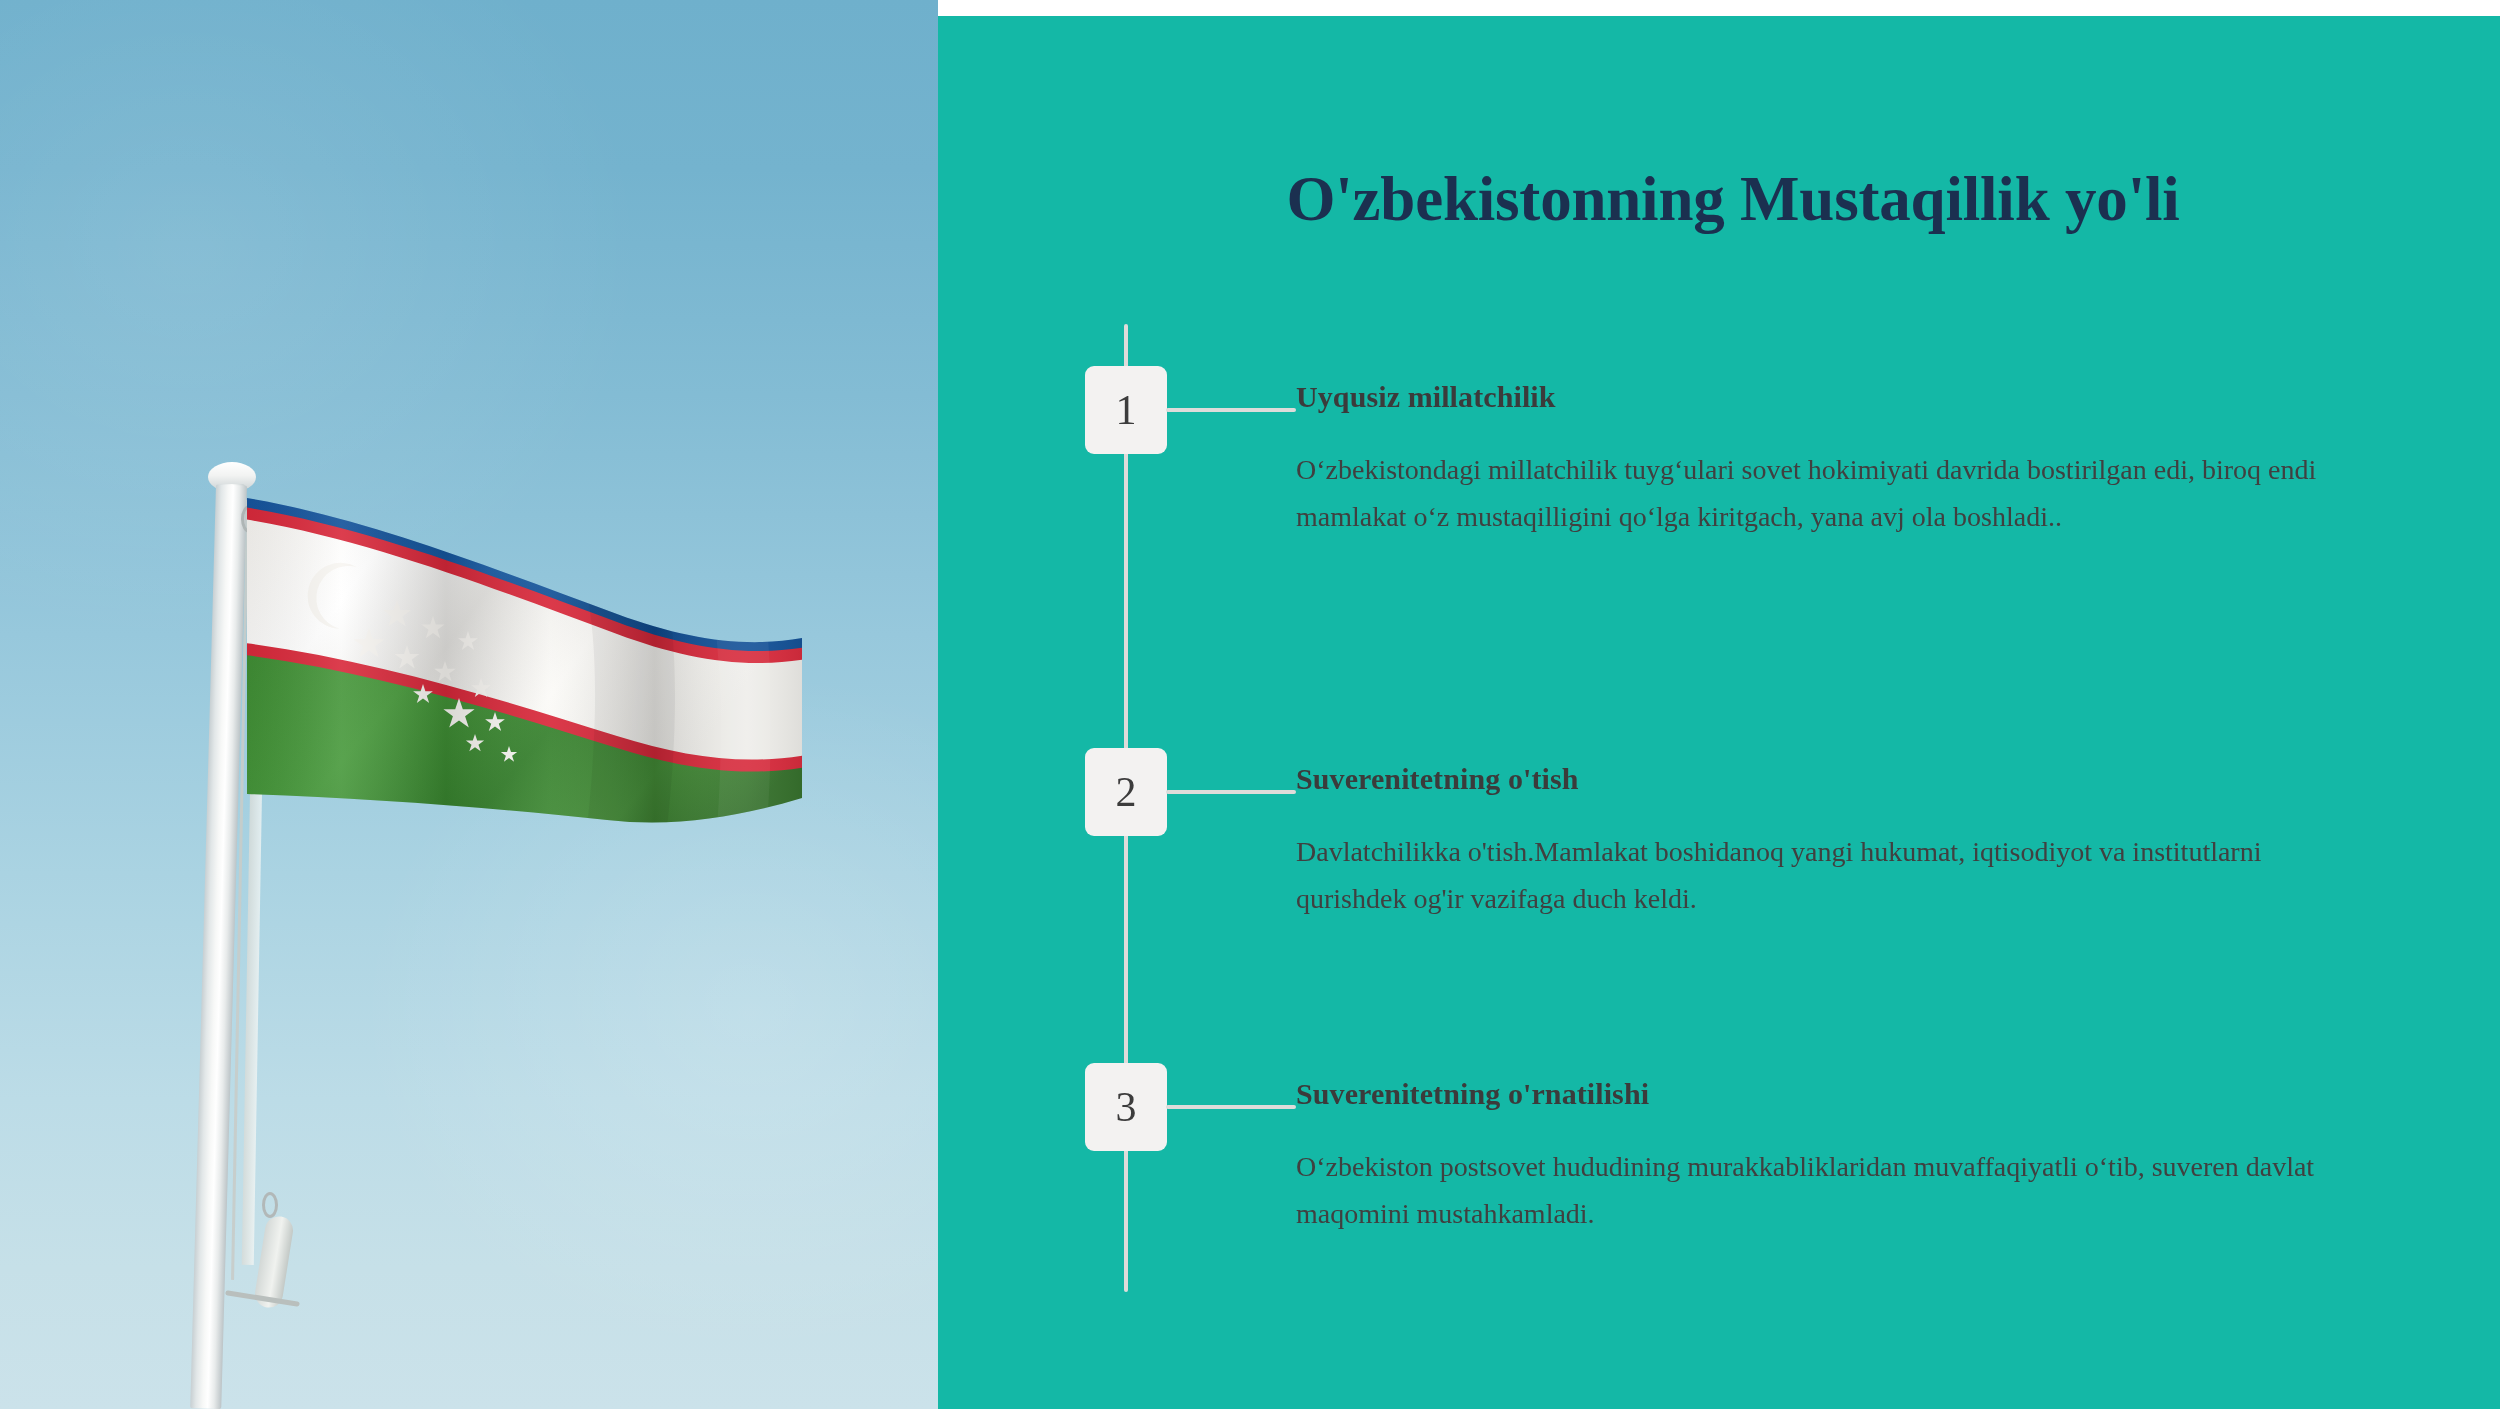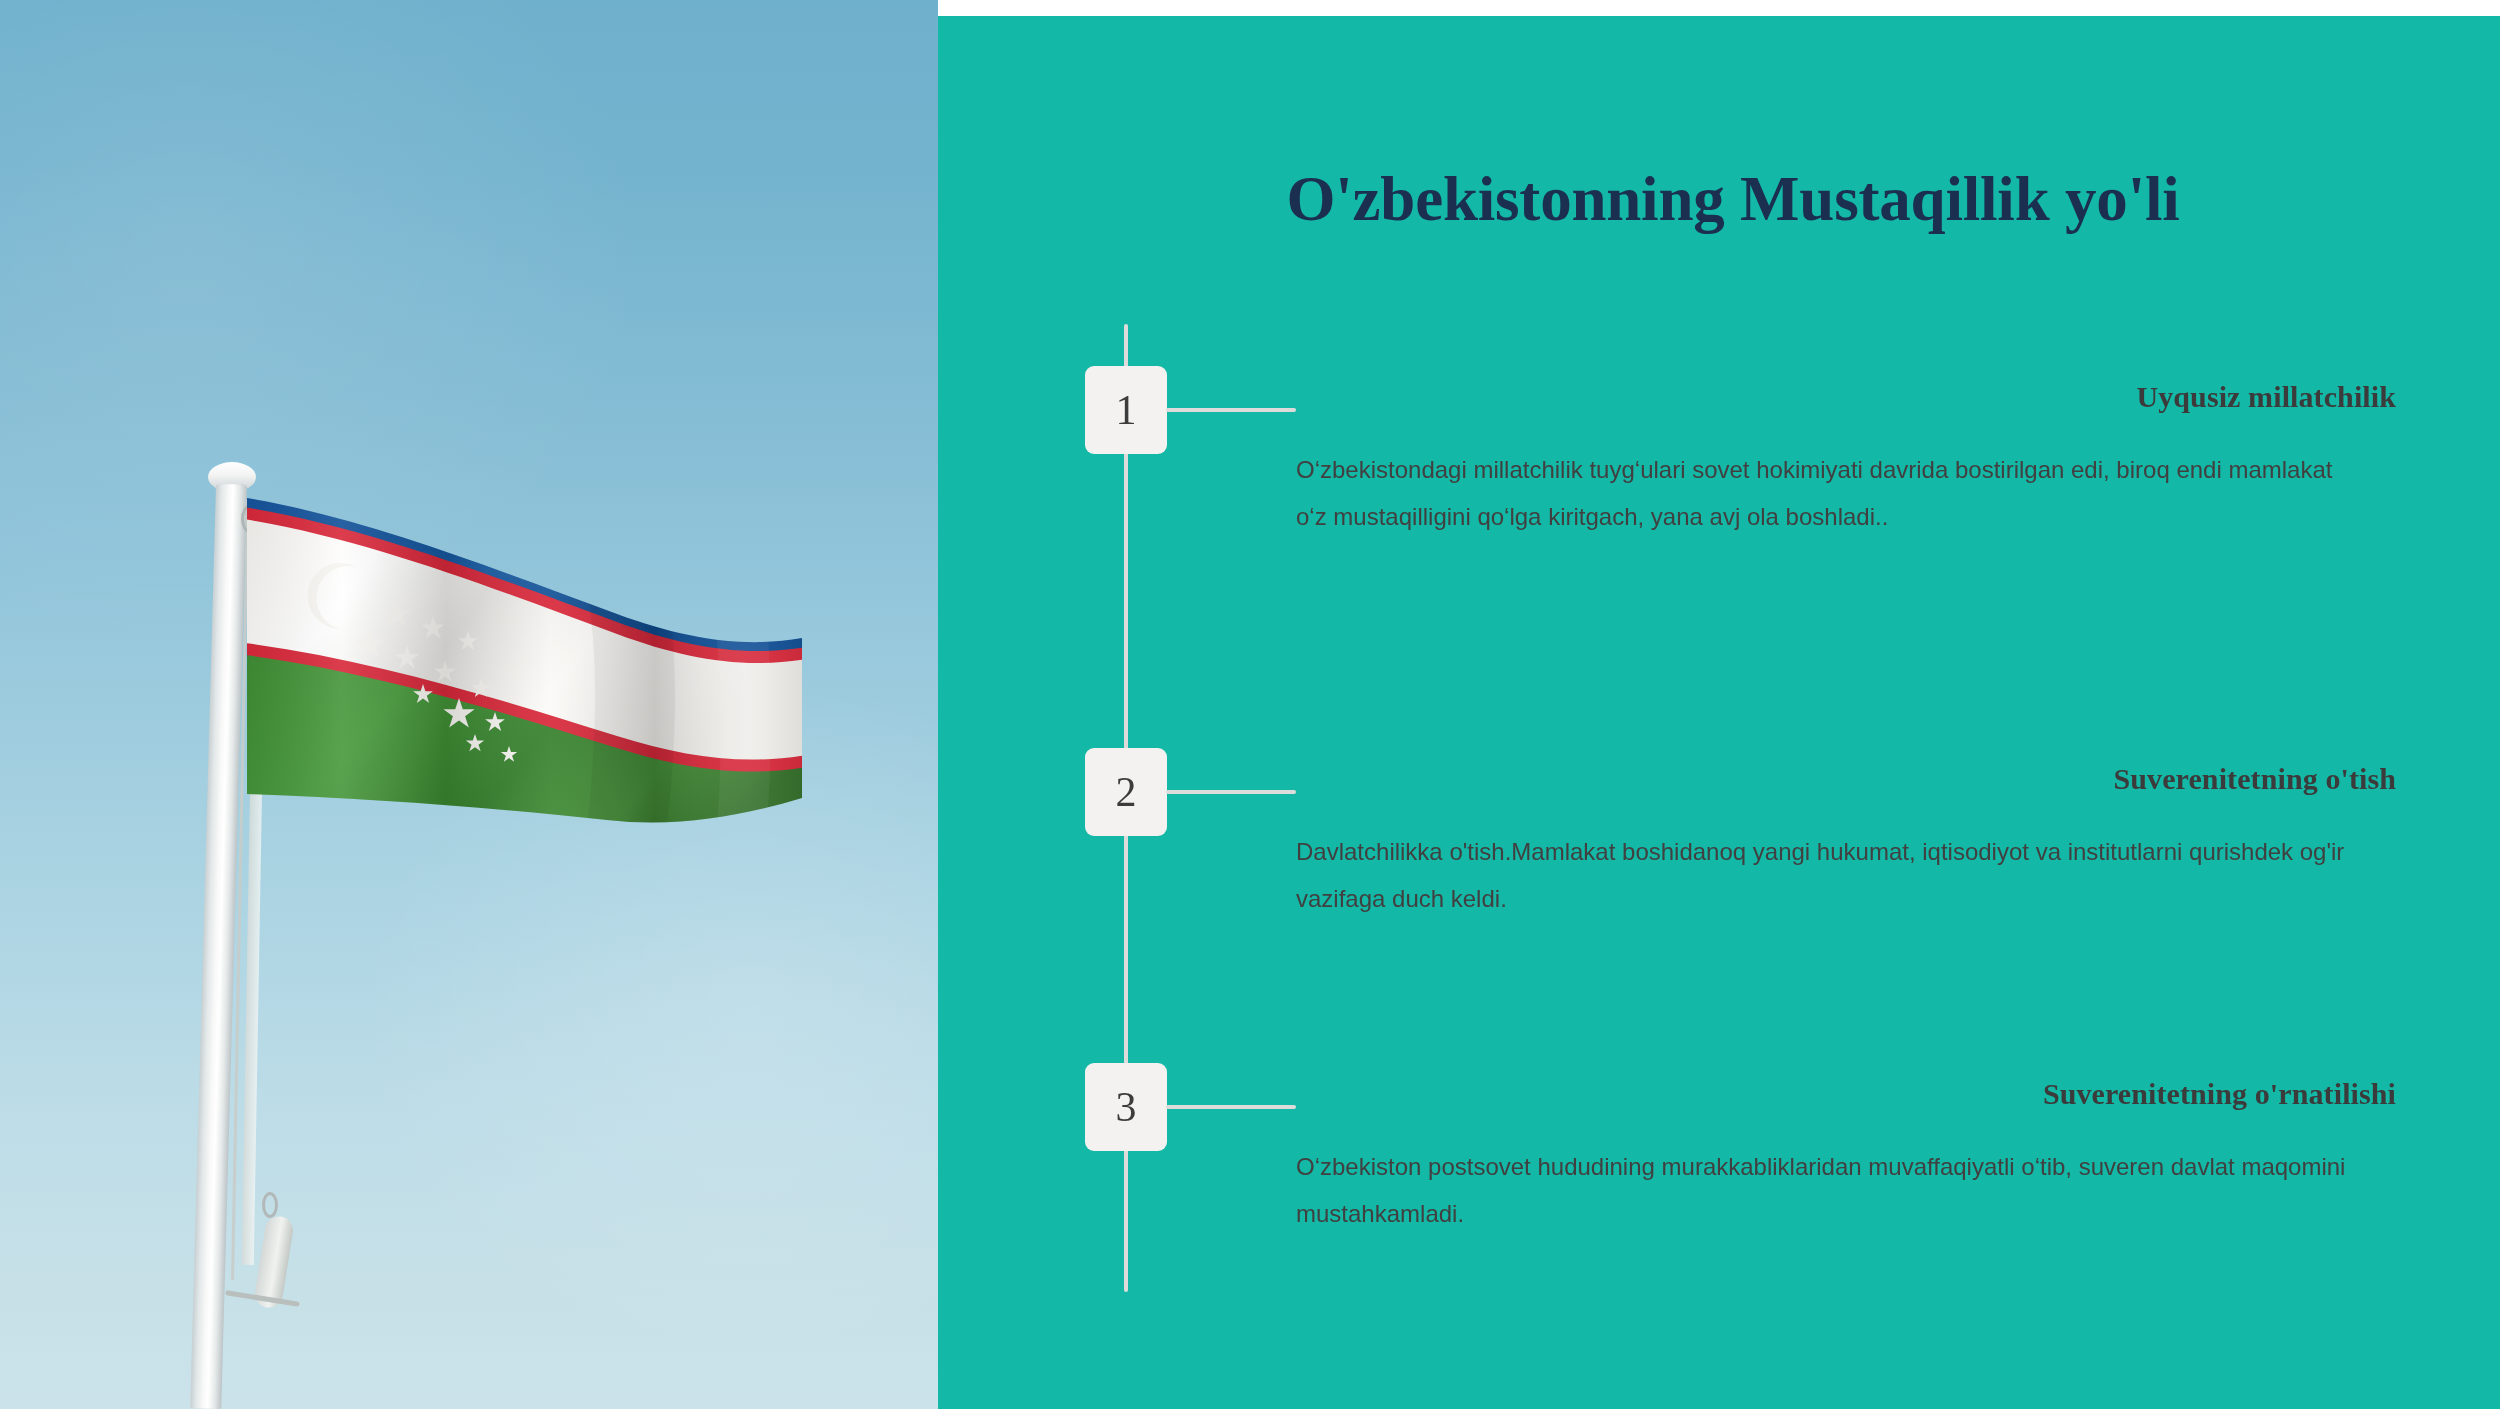--- a/index.html
+++ b/index.html
@@ -225,29 +225,28 @@
   .step-heading {
     position: absolute;
     left: 358px;
     width: 1100px;
     font-family: "Liberation Serif", "DejaVu Serif", serif;
     font-weight: 700;
     font-size: 30px;
     line-height: 1.25;
     color: #3b3b3b;
     letter-spacing: 0.1px;
-    text-align: right;
   }
   .step-body {
     position: absolute;
     left: 358px;
     width: 1060px;
-    font-family: Liberation Sans, sans-serif;
+    font-family: Liberation Serif, serif;
     font-weight: 400;
-    font-size: 24px;
+    font-size: 28px;
     line-height: 47px;
     color: #404040;
   }
 </style>
 </head>
 <body>
 
 <div class="slide">
 
   <div class="photo-panel">

